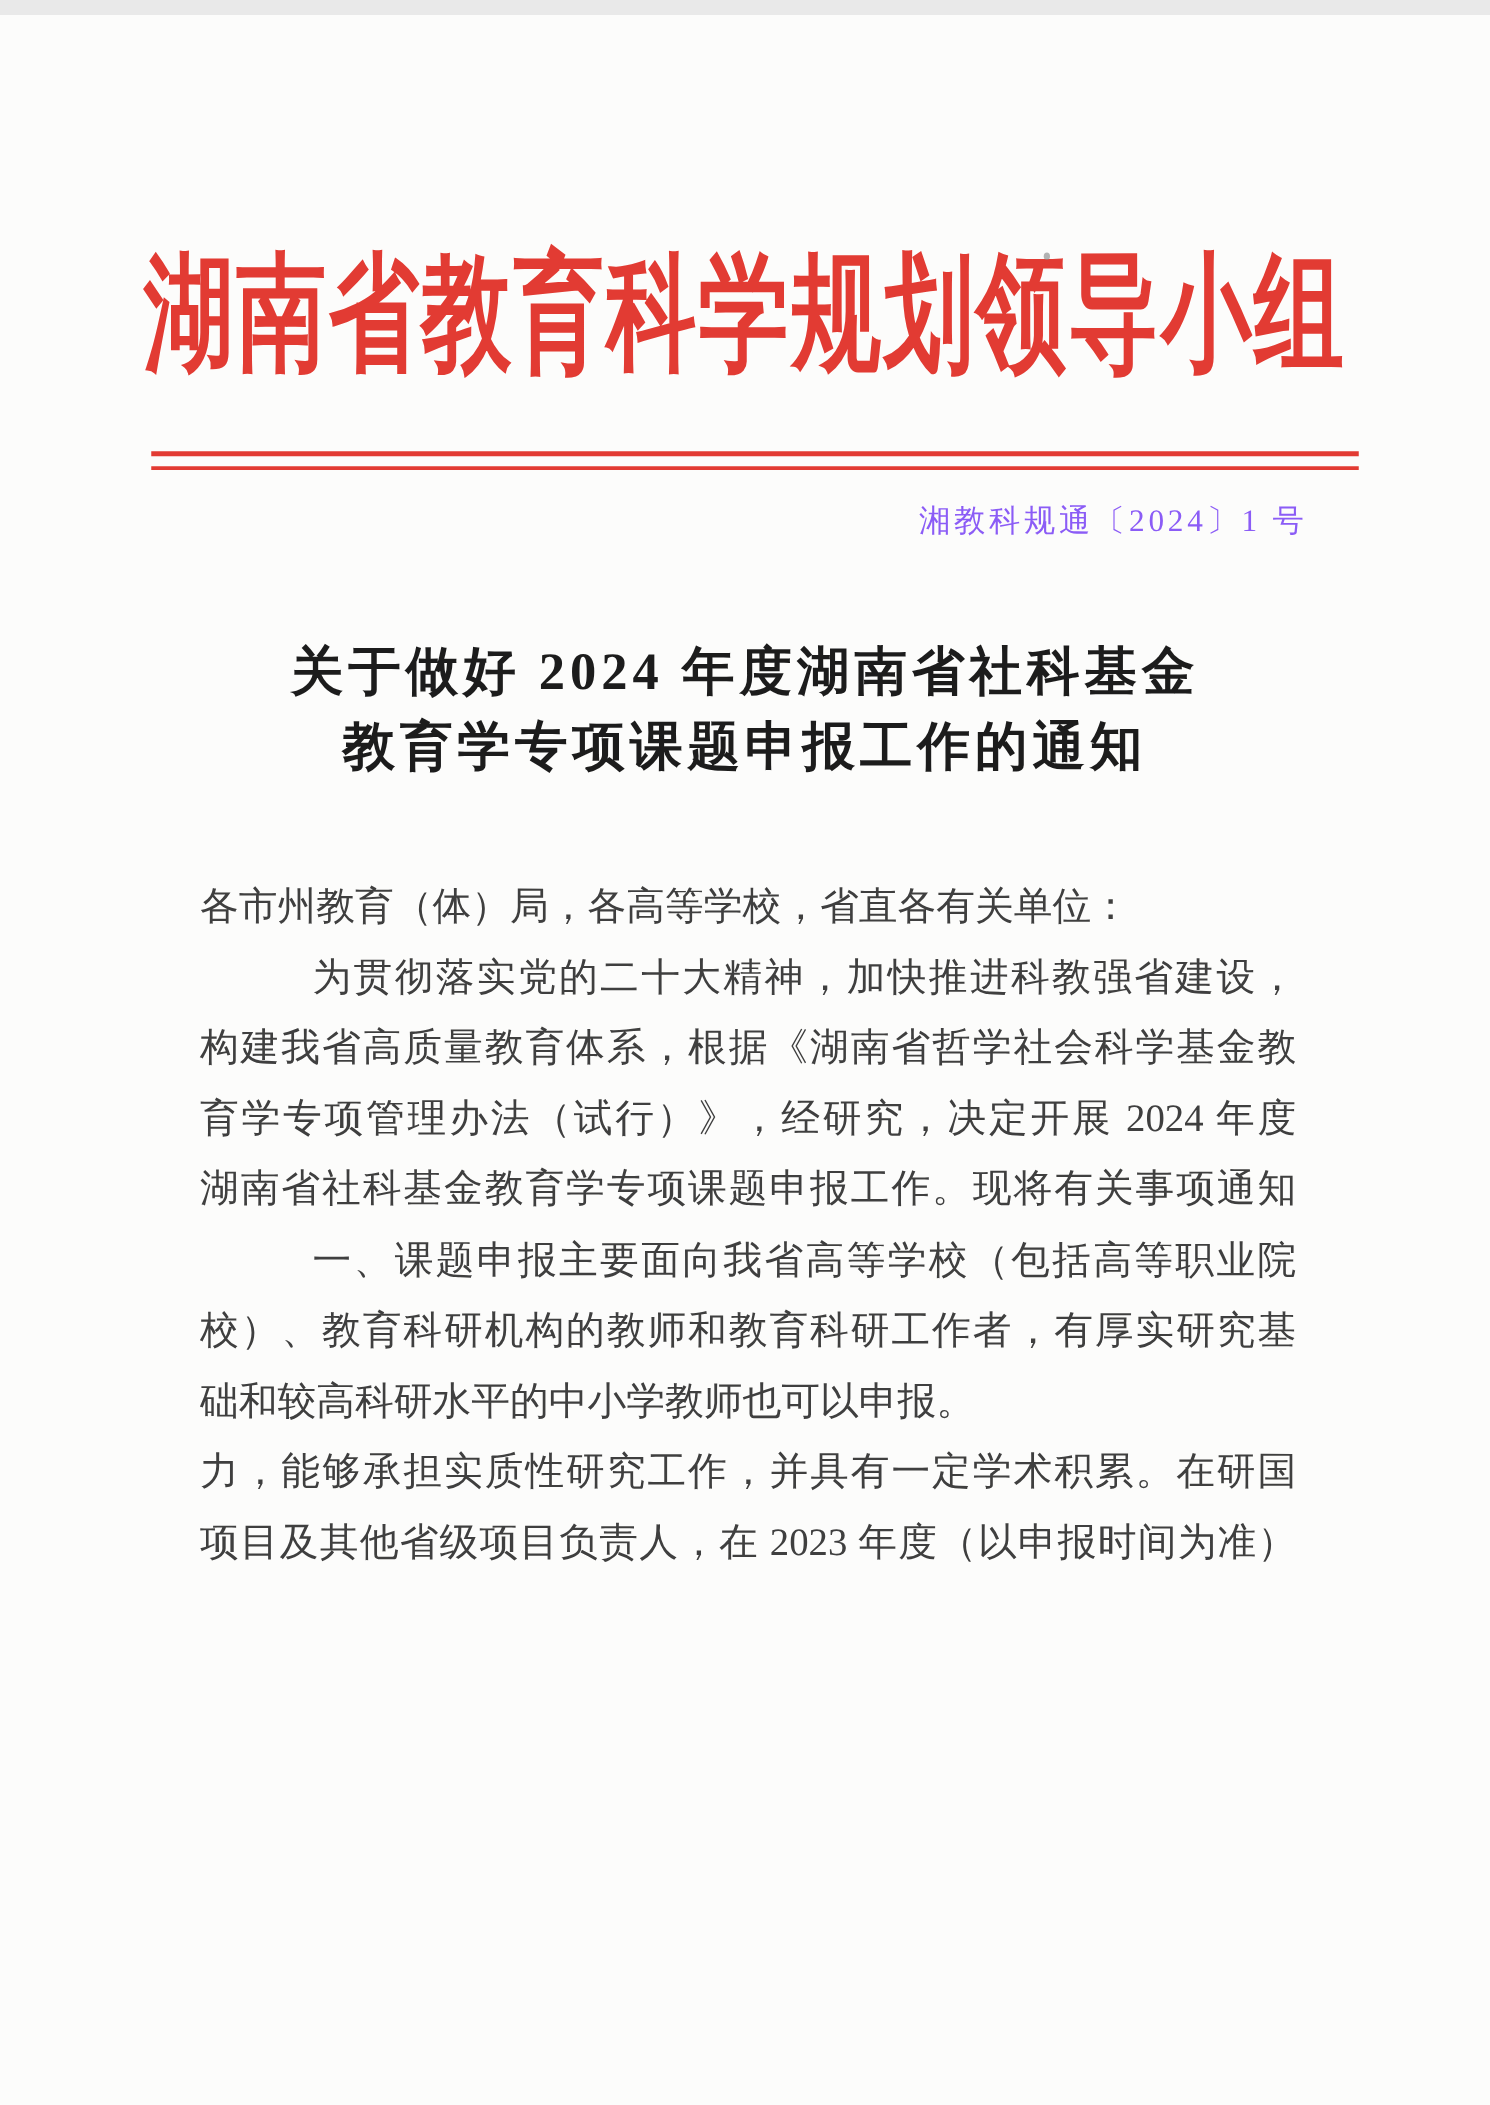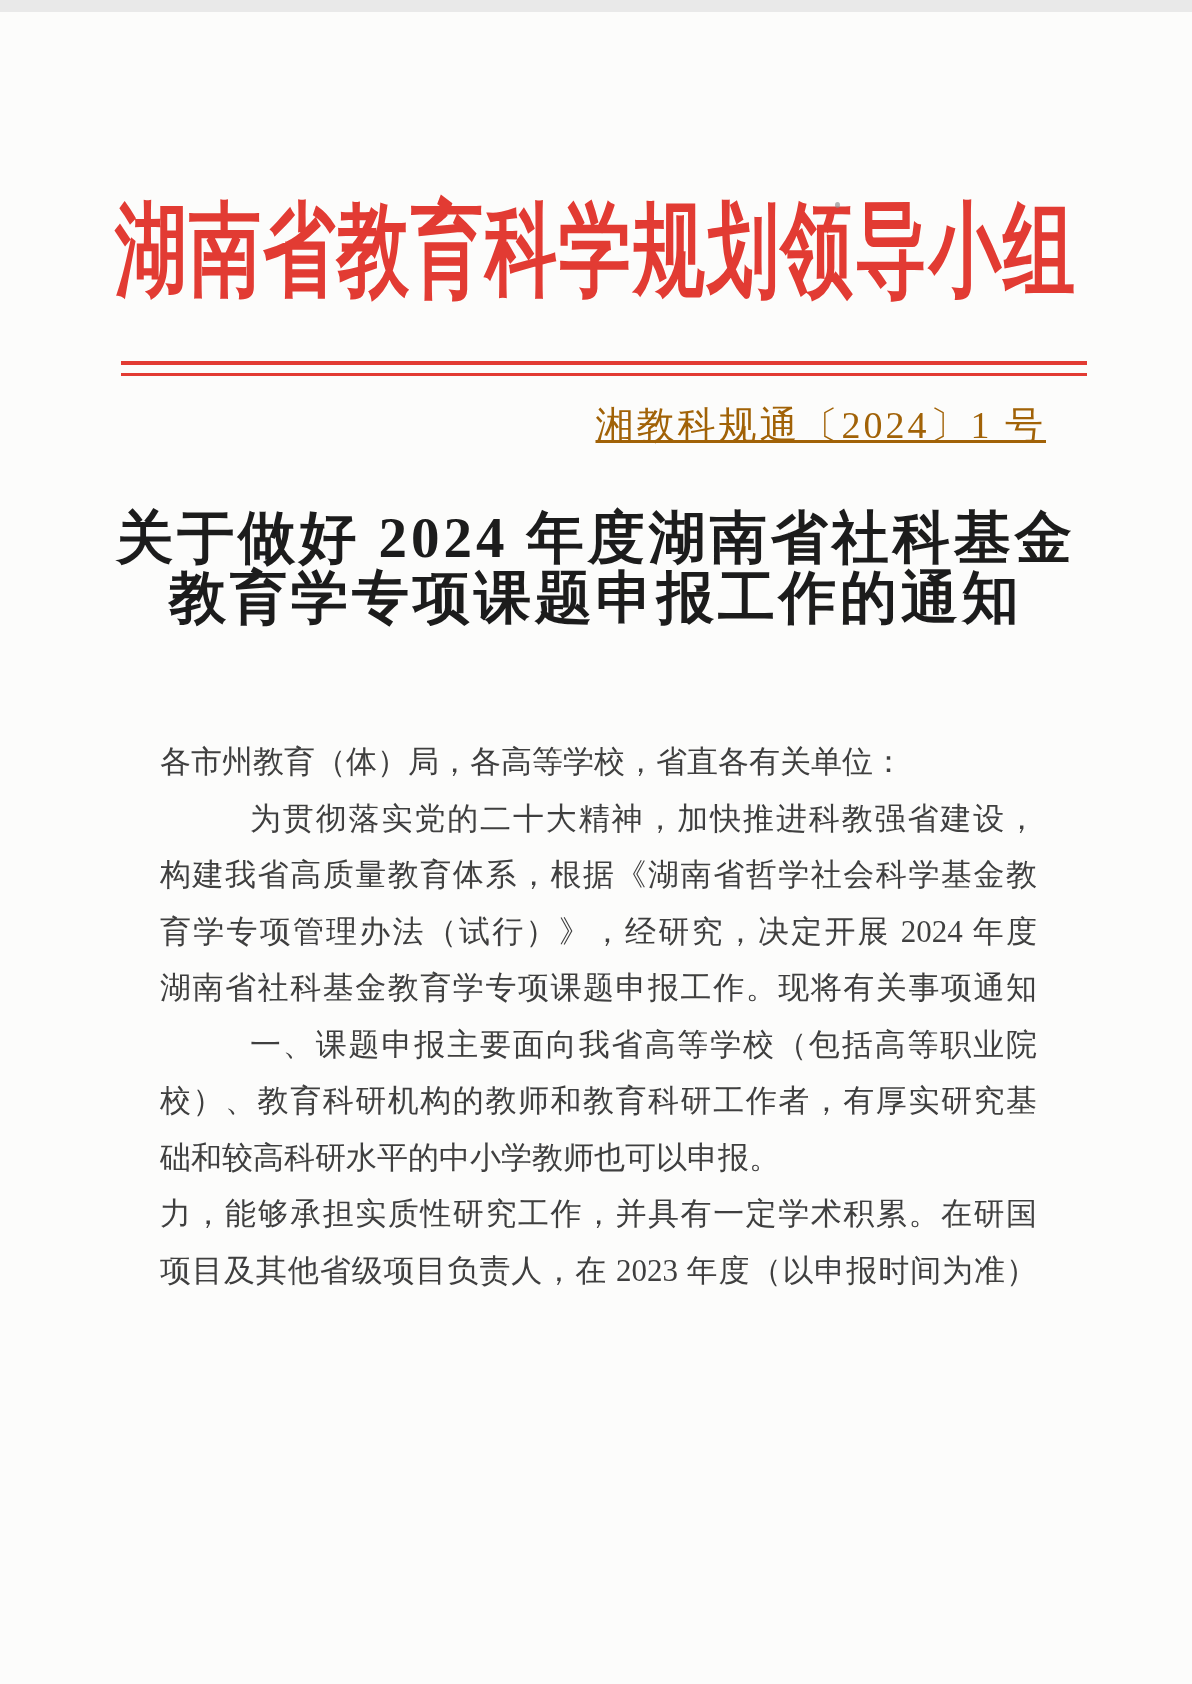--- a/index.html
+++ b/index.html
@@ -21,31 +21,31 @@
     white-space:nowrap;
   }
   .rule {
     position:absolute; left:121px; width:966px;
     background:var(--red,#e23b33);
   }
   .rule-thick { top:349px; height:4px; }
   .rule-thin  { top:361px; height:3px; }
   .doc-number {
     position:absolute; top:388px; right:146px;
-    font-size:38px; letter-spacing:3px;
-    color:#a16207; white-space:nowrap;text-decoration:underline;
+    font-size:25px; letter-spacing:3px;
+    color:#8b5cf6; white-space:nowrap;
   }
   .title {
     position:absolute; top:496px; left:0; width:100%;
     text-align:center;
-    font-size:57px; font-weight:bold; line-height:60px;
+    font-size:42px; font-weight:bold; line-height:60px;
     letter-spacing:4px; color:#1c1c1c;
   }
   .body-block {
-    position:absolute; top:722px; left:160px; width:877px;
+    position:absolute; top:685px; left:160px; width:877px;
     font-size:31px; color:#3f3f3f;
   }
   .body-block .line {
     line-height:56.5px;
     white-space:nowrap;
     text-align:left;
   }
   .body-block .line.justify {
     text-align:justify;
     text-align-last:justify;

